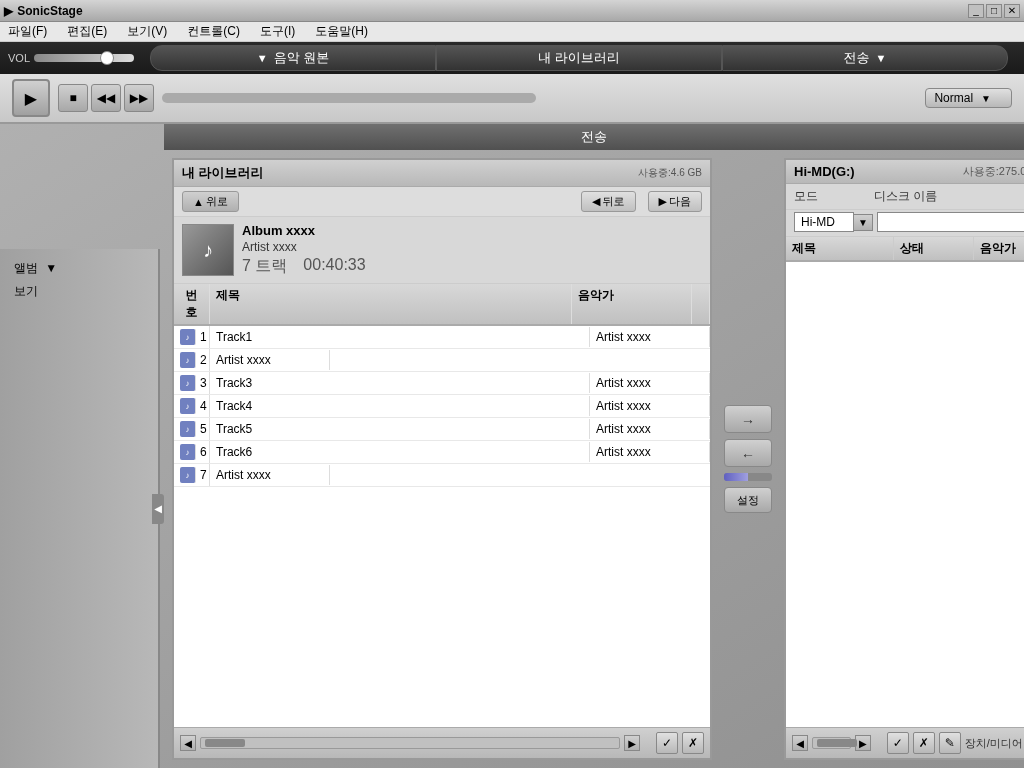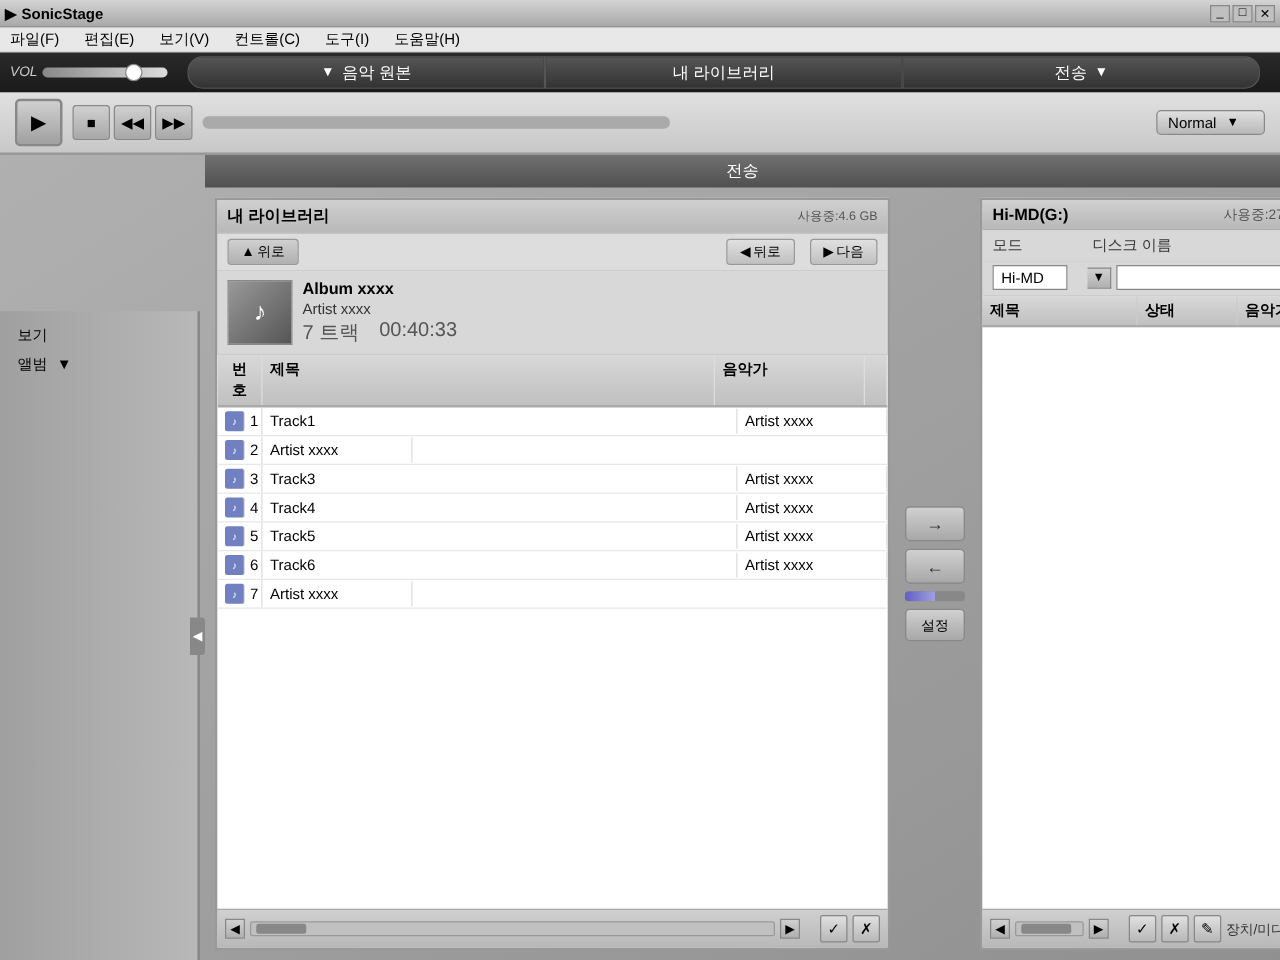--- a/index.html
+++ b/index.html
@@ -68,21 +68,20 @@
       height: 32px;
       display: flex;
       align-items: center;
       padding: 0 8px;
       gap: 0;
     }
     .vol-label {
       color: #ccc;
       font-size: 11px;
       margin-right: 4px;
-      font-style: italic;
     }
     .vol-slider {
       width: 100px;
       height: 8px;
       background: linear-gradient(to right, #888, #ddd);
       border-radius: 4px;
       position: relative;
       margin-right: 8px;
     }
     .vol-thumb {
@@ -421,21 +420,21 @@
       align-items: center;
       gap: 8px;
       padding: 4px 8px;
       background: #d8d8d8;
       border-bottom: 1px solid #ccc;
     }
     .mode-label { font-size: 12px; color: #333; }
     .mode-select {
       display: flex;
       align-items: center;
-      gap: 16px;
+      gap: 0;
     }
     .mode-select-box {
       padding: 2px 6px;
       background: #fff;
       border: 1px solid #888;
       font-size: 12px;
       min-width: 60px;
     }
     .mode-select-btn {
       padding: 2px 4px;
@@ -594,25 +593,25 @@
   <div style="flex:1;"></div>
   <div class="normal-dropdown">
     <span>Normal</span>
   </div>
 </div>
 
 <div id="main-content" style="position:relative;">
 
   <div id="left-sidebar">
     <div id="sidebar-content">
-      <div class="sidebar-item">보기</div>
       <div class="sidebar-item">
         <span>앨범</span>
         <span style="margin-left:4px;">▼</span>
       </div>
+      <div class="sidebar-item">보기</div>
     </div>
 
     <div id="collapse-arrow">◀</div>
   </div>
 
   <div style="margin-left: 164px; display:flex; flex-direction:column; height:100%;">
     <div id="transfer-title-bar">
       <span>전송</span>
     </div>
 

